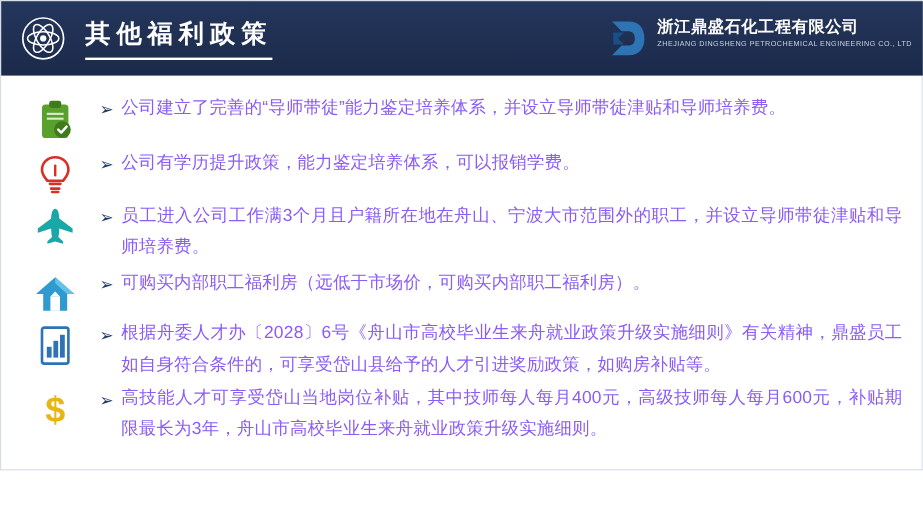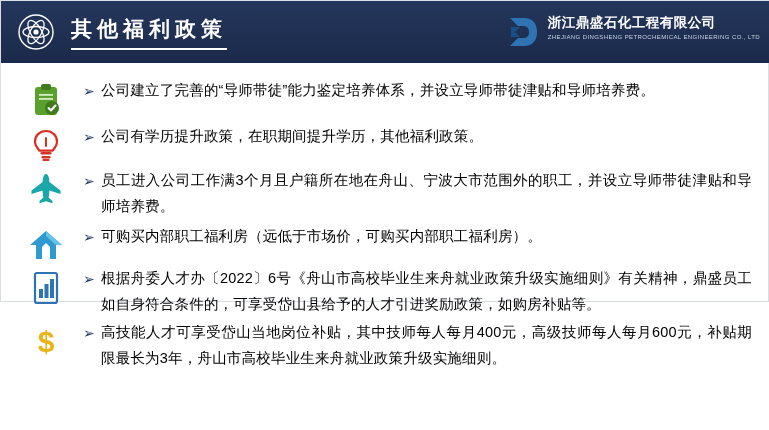--- a/index.html
+++ b/index.html
@@ -7,21 +7,21 @@
     margin: 0; padding: 0;
   }
   body {
     width: 769px; height: 430px;
     font-family: "Liberation Sans", sans-serif;
     background: #ffffff;
     overflow: hidden;
   }
   .slide {
     position: relative;
-    width: 769px; height: 302px;
+    width: 769px; height: 392px;
     background: #ffffff;
     border: 1px solid #d8dde6;
   }
   
   .header {
     position: absolute;
     left: 0; top: 0;
     width: 769px; height: 62px;
     background: #1d3557;
     background: linear-gradient(180deg,#24365c 0%,#1b2a4a 100%);
@@ -101,21 +101,21 @@
     padding-right: 4px;
   }
   .bullet {
     flex: 0 0 18px;
     color: #1f3864;
     font-size: 14px;
     line-height: 26px;
     padding-top: 1px;
   }
   .para {
-    color: #000000;
+    color: #8b5cf6;
     font-size: 14.5px;
     line-height: 26px;
     text-align: justify;
     letter-spacing: 0.2px;
   }
   
   .r0 { margin-top: 6px; }
   .r1 { margin-top: 6px; }
   .r2 { margin-top: 4px; }
   .r3 { margin-top: 4px; }
@@ -177,21 +177,21 @@
         <svg width="30" height="34" viewBox="0 0 30 34">
           <path d="M15 2 C8.5 2 4 6.8 4 12.4 C4 16.6 6.8 19.4 8.4 21.6 L21.6 21.6 C23.2 19.4 26 16.6 26 12.4 C26 6.8 21.5 2 15 2 Z" fill="none" stroke="#d93025" stroke-width="2.2"></path>
           <rect x="9.5" y="23" width="11" height="2.4" rx="1.2" fill="#d93025"></rect>
           <rect x="10.5" y="27" width="9" height="2.4" rx="1.2" fill="#d93025"></rect>
           <path d="M12.5 31 L17.5 31" stroke="#d93025" stroke-width="2.2" stroke-linecap="round"></path>
           <path d="M15 9 L15 17" stroke="#d93025" stroke-width="2" stroke-linecap="round"></path>
         </svg>
       </div>
       <div class="text-cell">
         <span class="bullet">➢</span>
-        <span class="para">公司有学历提升政策，在职期间提升学历，其他福利政策。</span>
+        <span class="para">公司有学历提升政策，能力鉴定培养体系，可以报销学费。</span>
       </div>
     </div>
 
     <div class="row r2">
       <div class="icon-cell">
         <svg width="34" height="32" viewBox="0 0 34 32">
           <path d="M17 1 C19 1 20.2 4 20.4 9 L31.5 17.5 L31.5 21 L20.4 17.5 C20.3 20.5 20 23 19.6 24.6 L23.5 28 L23.5 30.2 L17 28.2 L10.5 30.2 L10.5 28 L14.4 24.6 C14 23 13.7 20.5 13.6 17.5 L2.5 21 L2.5 17.5 L13.6 9 C13.8 4 15 1 17 1 Z" fill="#19a7a7"></path>
         </svg>
       </div>
       <div class="text-cell">
@@ -219,21 +219,21 @@
       <div class="icon-cell">
         <svg width="30" height="34" viewBox="0 0 30 34">
           <rect x="4" y="2" width="22" height="30" rx="2" fill="none" stroke="#2e74b5" stroke-width="2.2"></rect>
           <rect x="8" y="18" width="4" height="9" fill="#2e74b5"></rect>
           <rect x="13.5" y="13" width="4" height="14" fill="#2e74b5"></rect>
           <rect x="19" y="8" width="4" height="19" fill="#2e74b5"></rect>
         </svg>
       </div>
       <div class="text-cell">
         <span class="bullet">➢</span>
-        <span class="para">根据舟委人才办〔2022〕6号《舟山市高校毕业生来舟就业政策升级实施细则》有关精神，鼎盛员工如自身符合条件的，可享受岱山县给予的人才引进奖励政策，如购房补贴等。</span>
+        <span class="para">根据舟委人才办〔2028〕6号《舟山市高校毕业生来舟就业政策升级实施细则》有关精神，鼎盛员工如自身符合条件的，可享受岱山县给予的人才引进奖励政策，如购房补贴等。</span>
       </div>
     </div>
 
     <div class="row r5">
       <div class="icon-cell">
         <svg width="30" height="34" viewBox="0 0 30 34">
           <text x="15" y="27" font-family="Liberation Sans, sans-serif" font-size="30" font-weight="bold" fill="#e8b416" text-anchor="middle">$</text>
         </svg>
       </div>
       <div class="text-cell">

